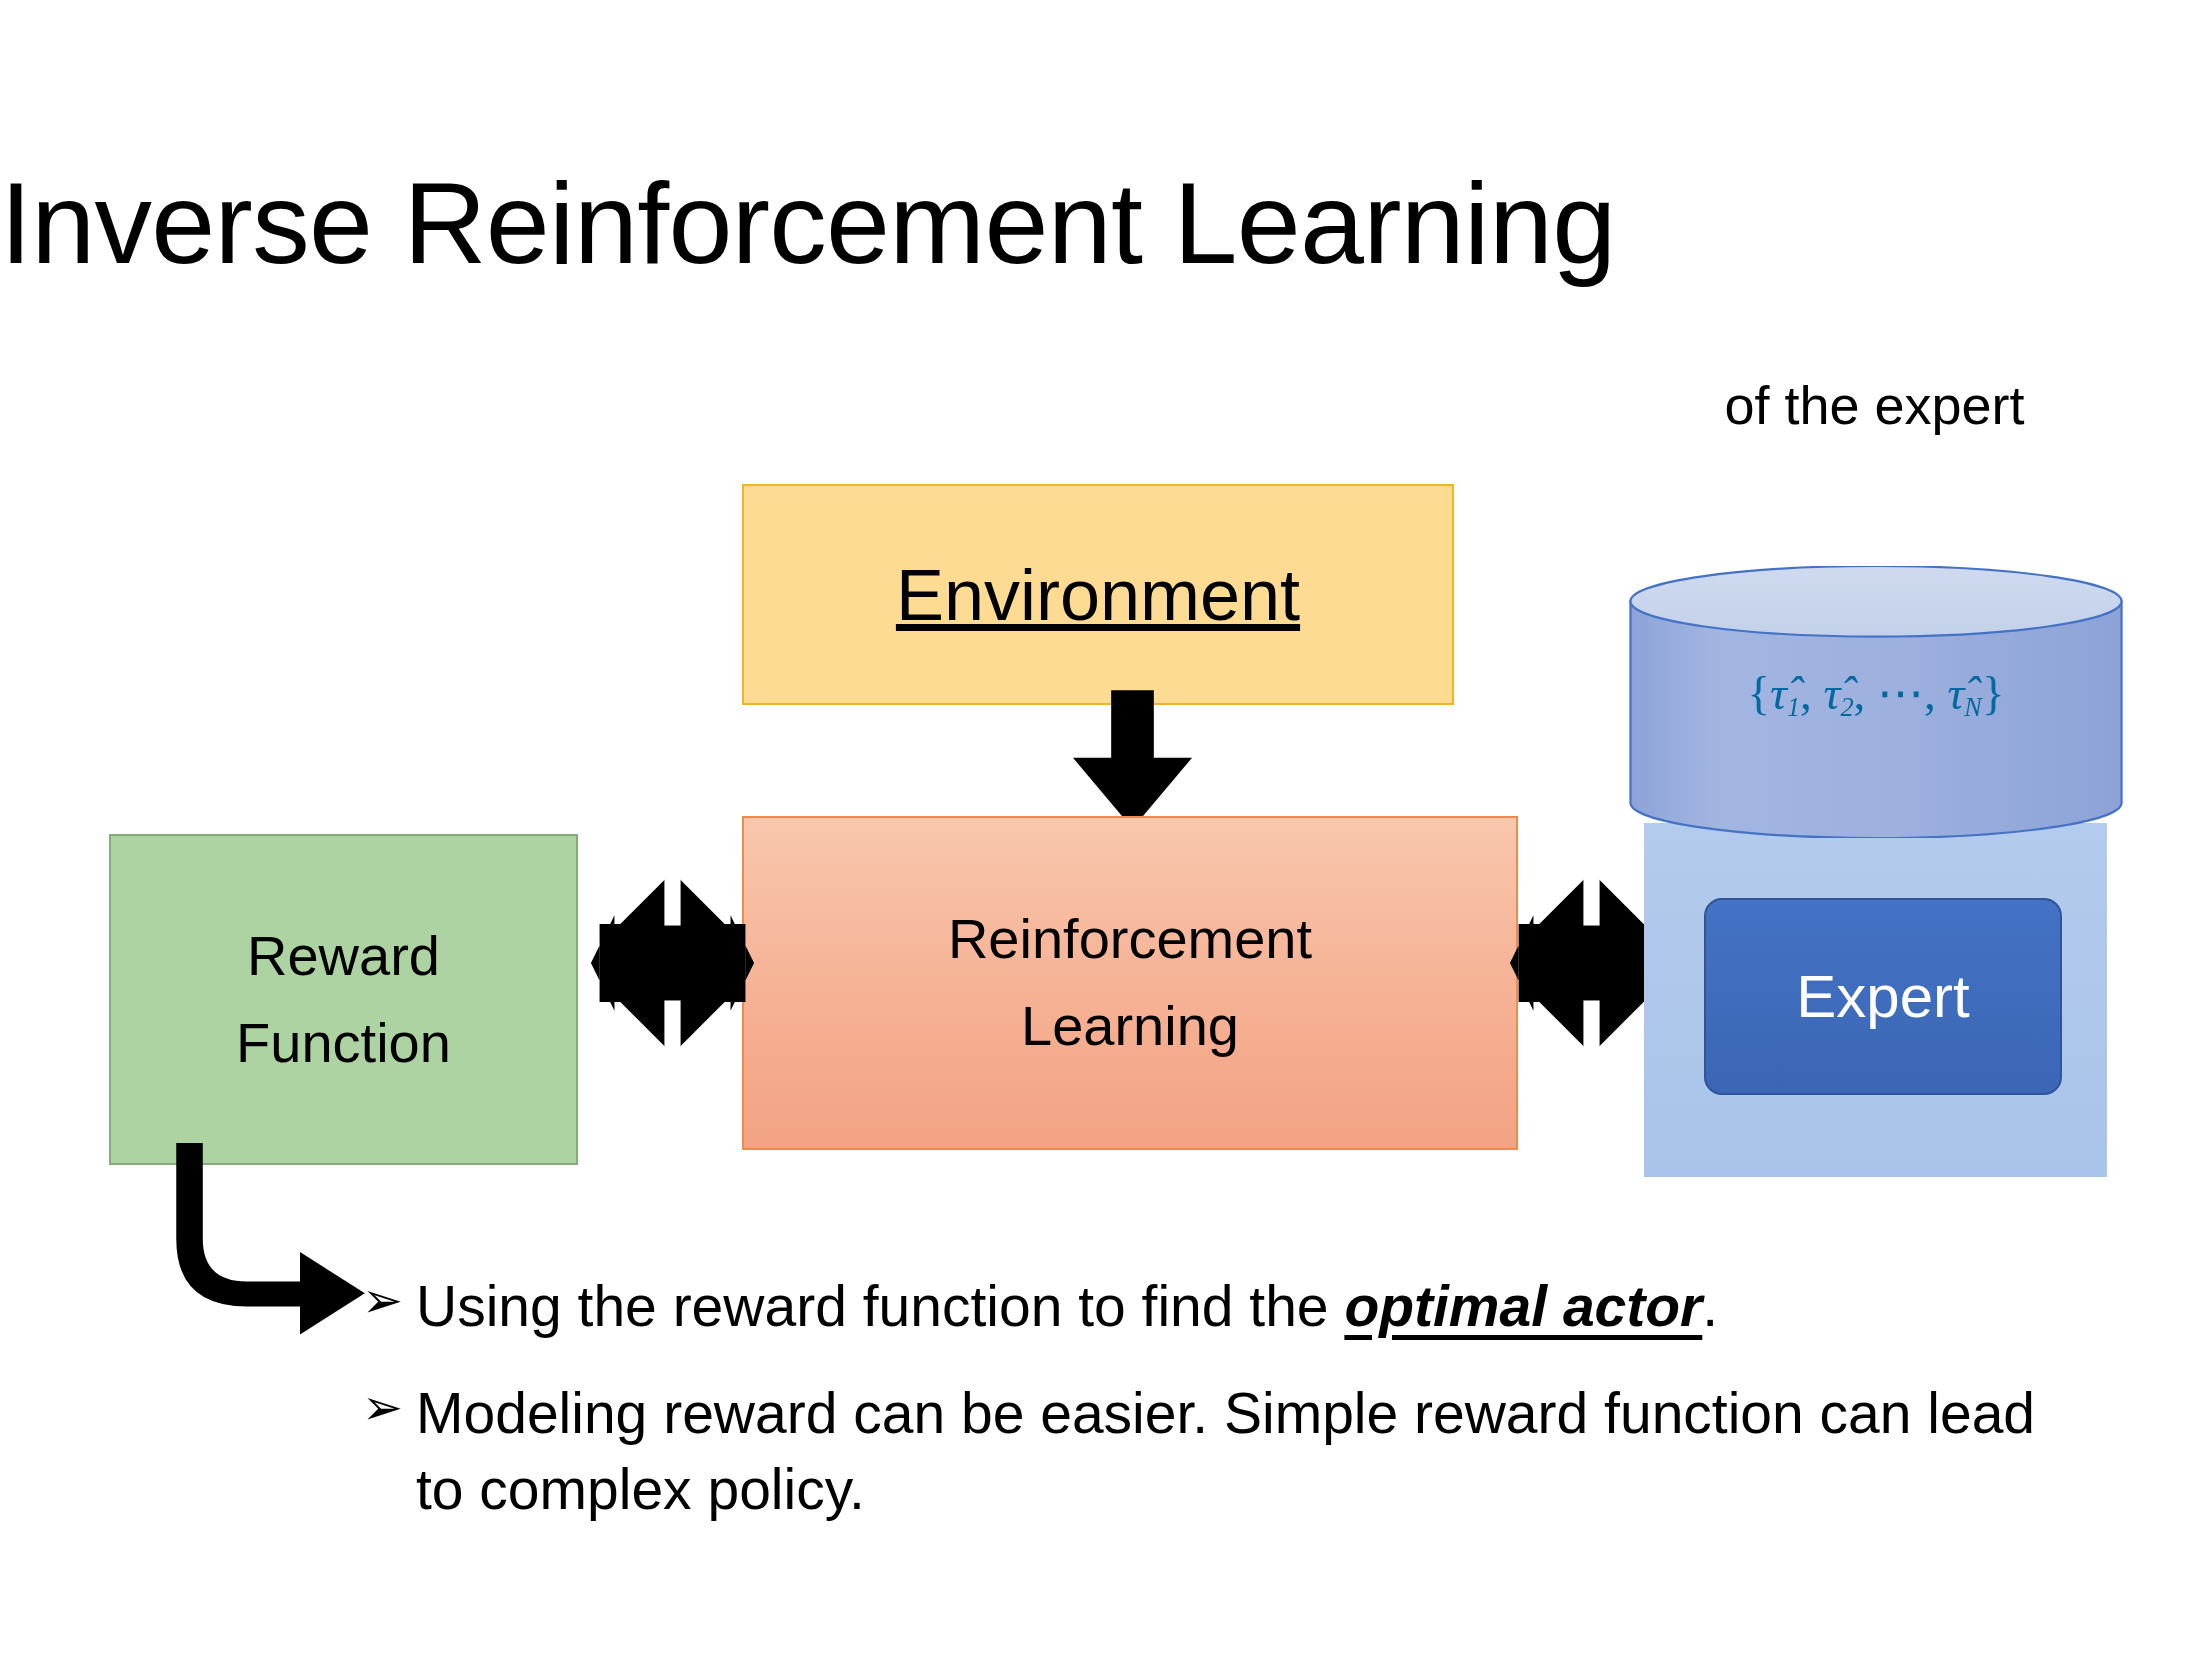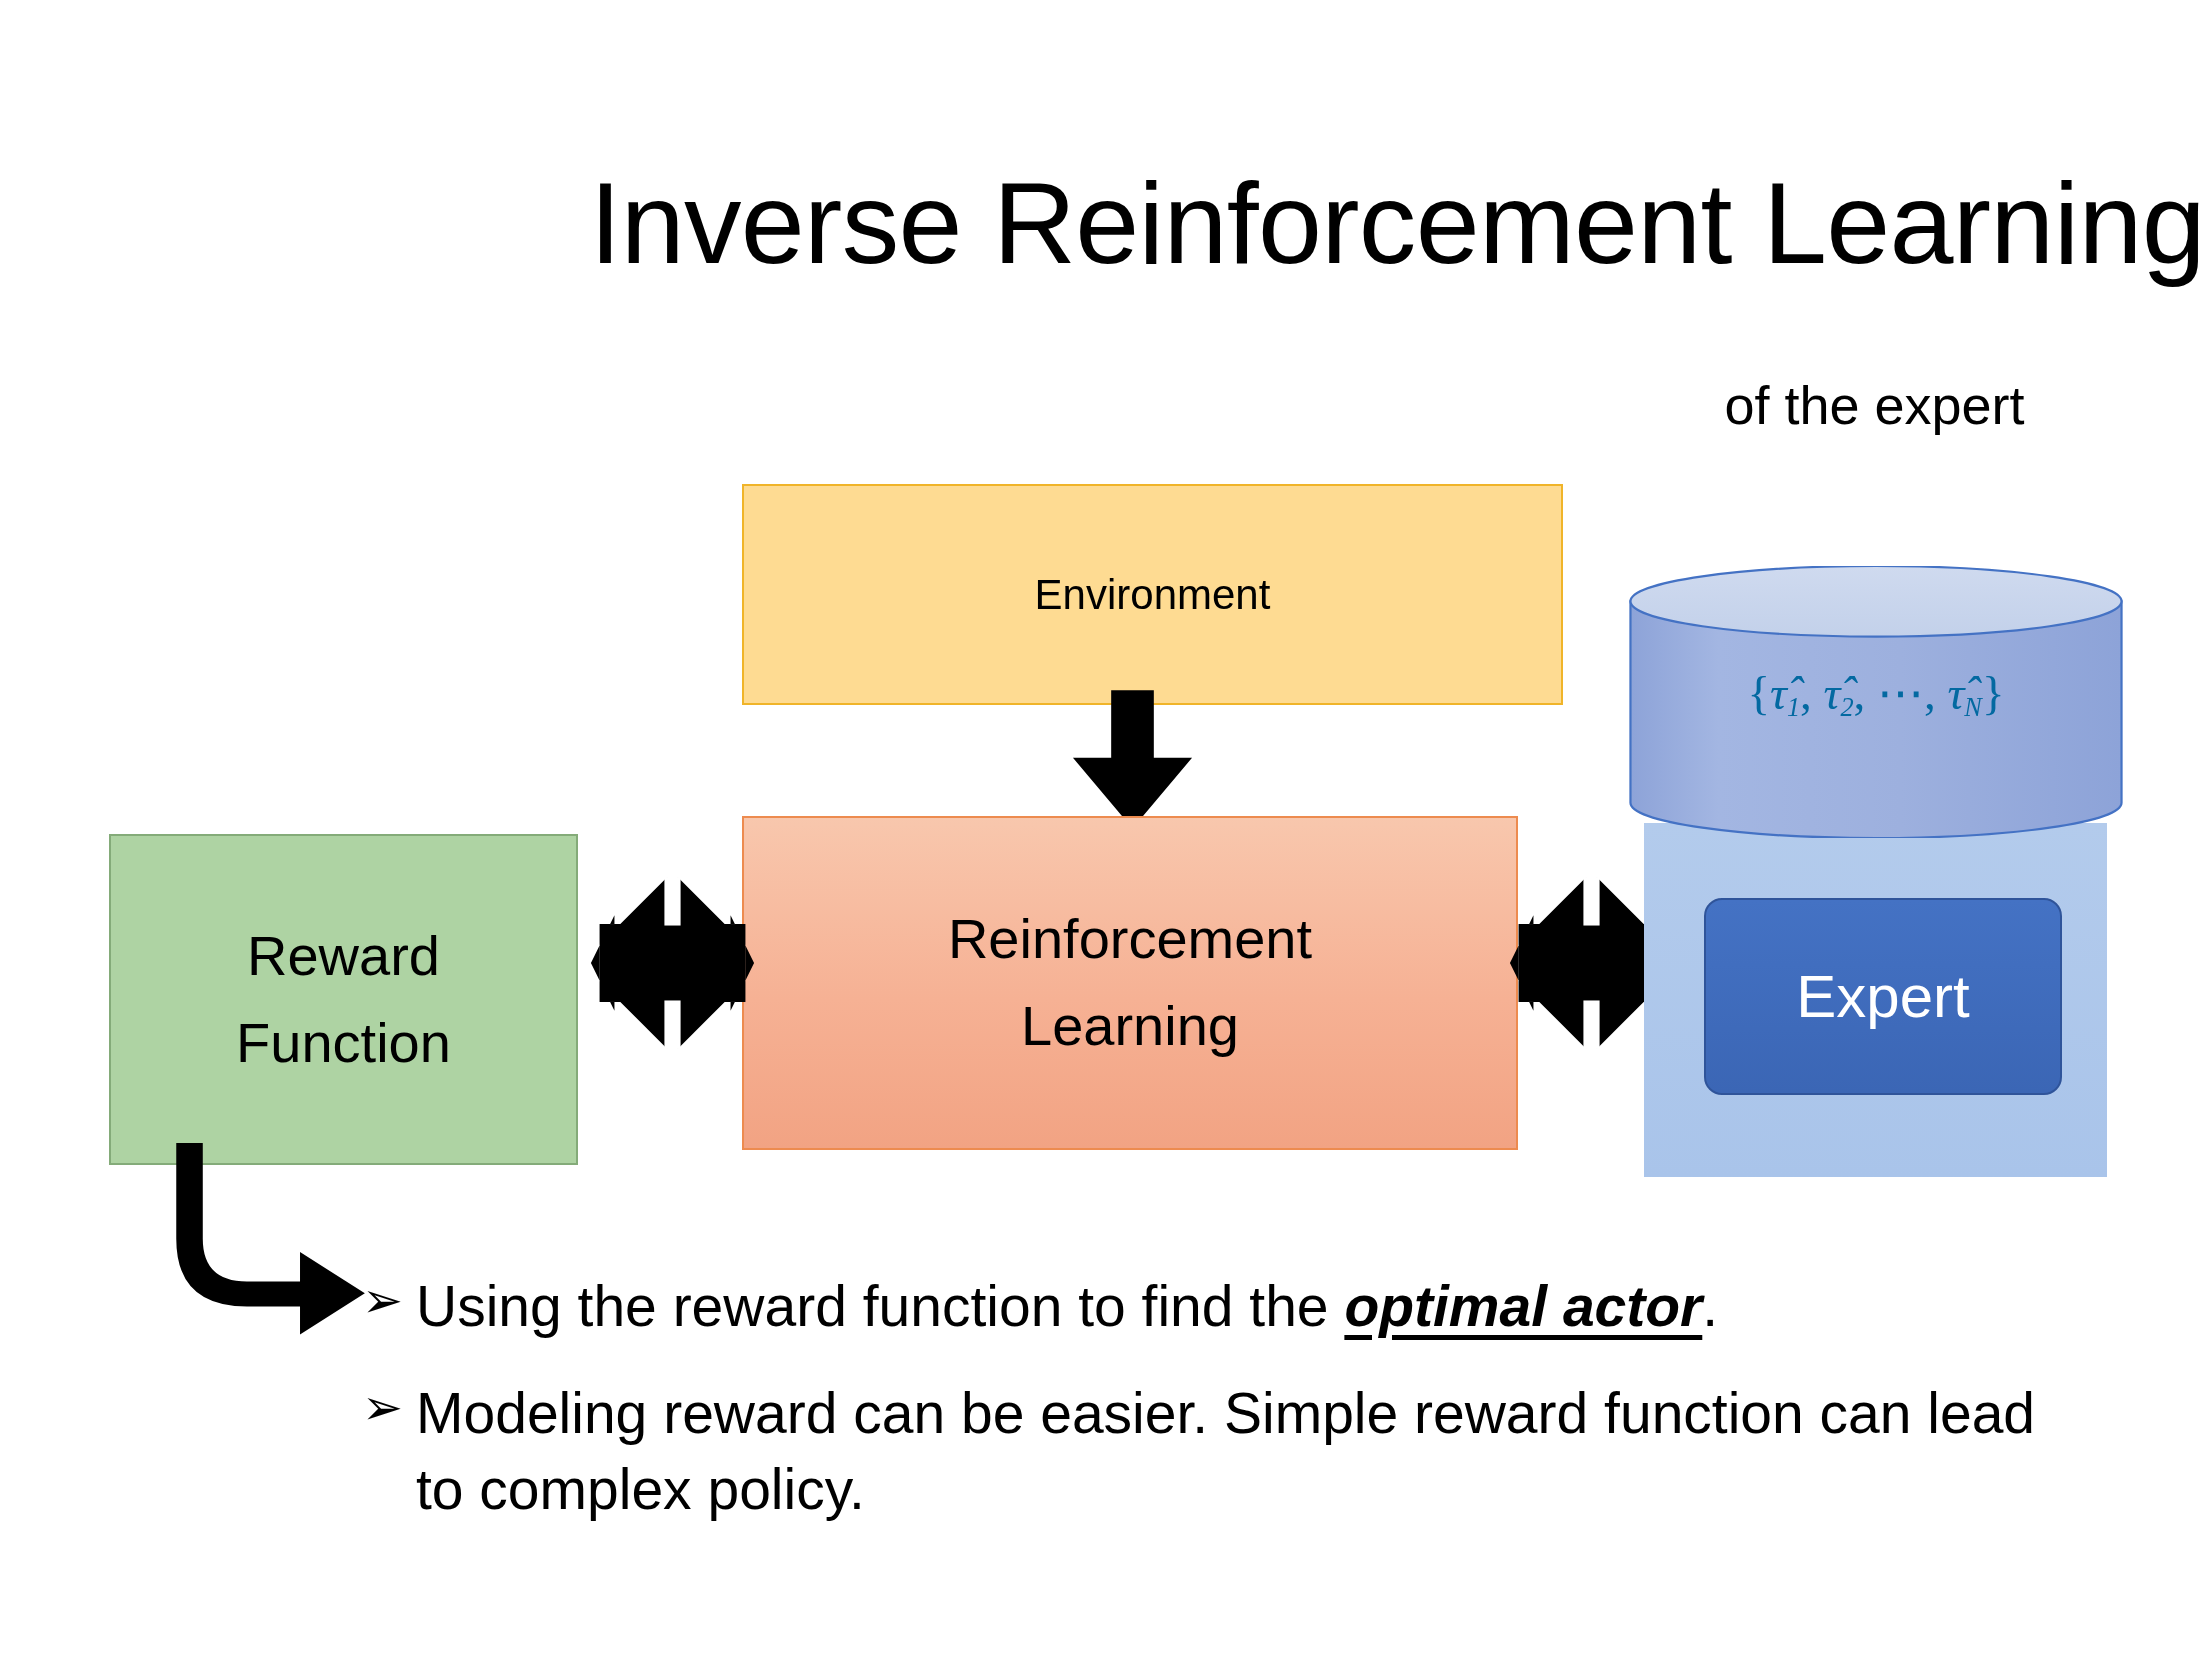--- a/index.html
+++ b/index.html
@@ -16,46 +16,47 @@
     font-family: "Liberation Sans", sans-serif;
     color: #000000;
   }
 
   
   #title {
     position: absolute;
     left: 0;
     top: 163px;
     width: 2205px;
-    text-align: right;
+    text-align: left;
     font-size: 115px;
     line-height: 1.05;
     font-weight: 400;
     letter-spacing: -0.7px;
     white-space: nowrap;
   }
 
   
   .box {
     position: absolute;
     box-sizing: border-box;
     display: flex;
     align-items: center;
     justify-content: center;
     text-align: center;
   }
 
   #env-box {
     left: 742px;
     top: 484px;
-    width: 821px;
+    width: 712px;
     height: 221px;
     background: #fedb92;
     border: 2.2px solid #f0b429;
-    font-size: 42px;
+    font-size: 72px;
+    text-decoration: underline;
   }
 
   #rl-box {
     left: 742px;
     top: 816px;
     width: 776px;
     height: 334px;
     background: linear-gradient(180deg, #f8c7ad 0%, #f6b194 55%, #f2a383 100%);
     border: 2.2px solid #ed8b4f;
     font-size: 56px;

